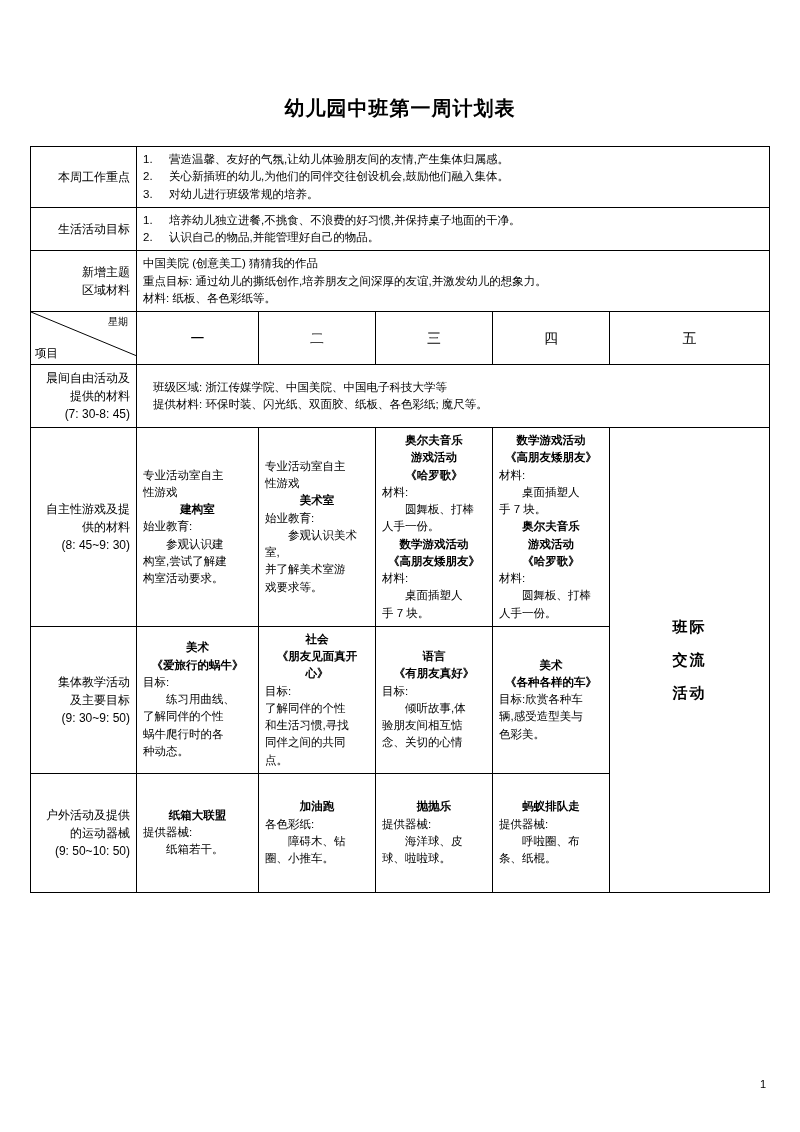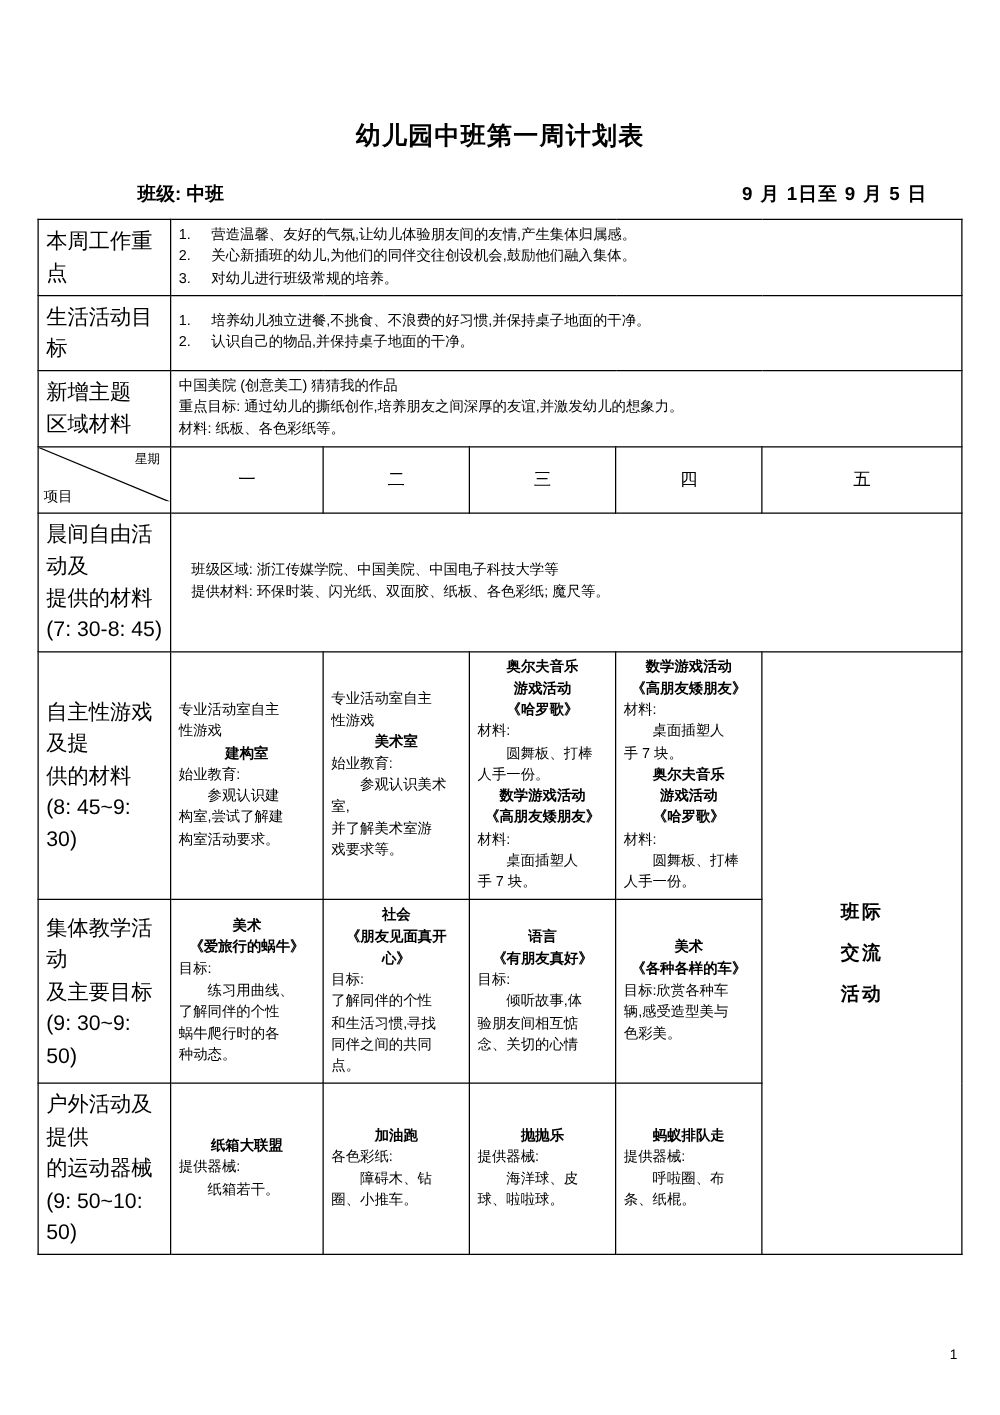--- a/index.html
+++ b/index.html
@@ -50,22 +50,22 @@
     table-layout: fixed;
     font-size: 11.5px;
     line-height: 1.5;
   }
   table.plan td {
     border: 1px solid #000;
     vertical-align: middle;
     padding: 4px 6px;
   }
   .lbl {
-    text-align: left;
-    font-size: 17px;
+    text-align: right;
+    font-size: 12px;
     line-height: 1.5;
   }
   .content {
     text-align: left;
     vertical-align: middle;
   }
   .content .ln {
     display: block;
     white-space: nowrap;
   }
@@ -145,27 +145,20 @@
     font-size: 11px;
   }
 </style>
 </head>
 <body>
 
 <div class="page">
 
   <div class="doc-title">幼儿园中班第一周计划表</div>
 
-  <div class="subhead">
-    <span class="cls">
-      <span>班级:</span>
-      <span>中班</span>
-    </span>
-    <span class="dates">9 月 1日至 9 月 5 日</span>
-  </div>
 
   <table class="plan">
     <colgroup>
       <col style="width:106px">
       <col style="width:122px">
       <col style="width:117px">
       <col style="width:117px">
       <col style="width:117px">
       <col style="width:none">
     </colgroup>
@@ -194,21 +187,21 @@
       <tr>
         <td class="lbl">生活活动目标</td>
         <td class="content" colspan="5">
           <ul class="numlist">
             <li>
               <span class="num">1.</span>
               <span>培养幼儿独立进餐,不挑食、不浪费的好习惯,并保持桌子地面的干净。</span>
             </li>
             <li>
               <span class="num">2.</span>
-              <span>认识自己的物品,并保持桌子地面的干净。</span>
+              <span>认识自己的物品,并能管理好自己的物品。</span>
             </li>
           </ul>
         </td>
       </tr>
 
       <tr>
         <td class="lbl">
           <span style="display:block">新增主题</span>
           <span style="display:block">区域材料</span>
         </td>

